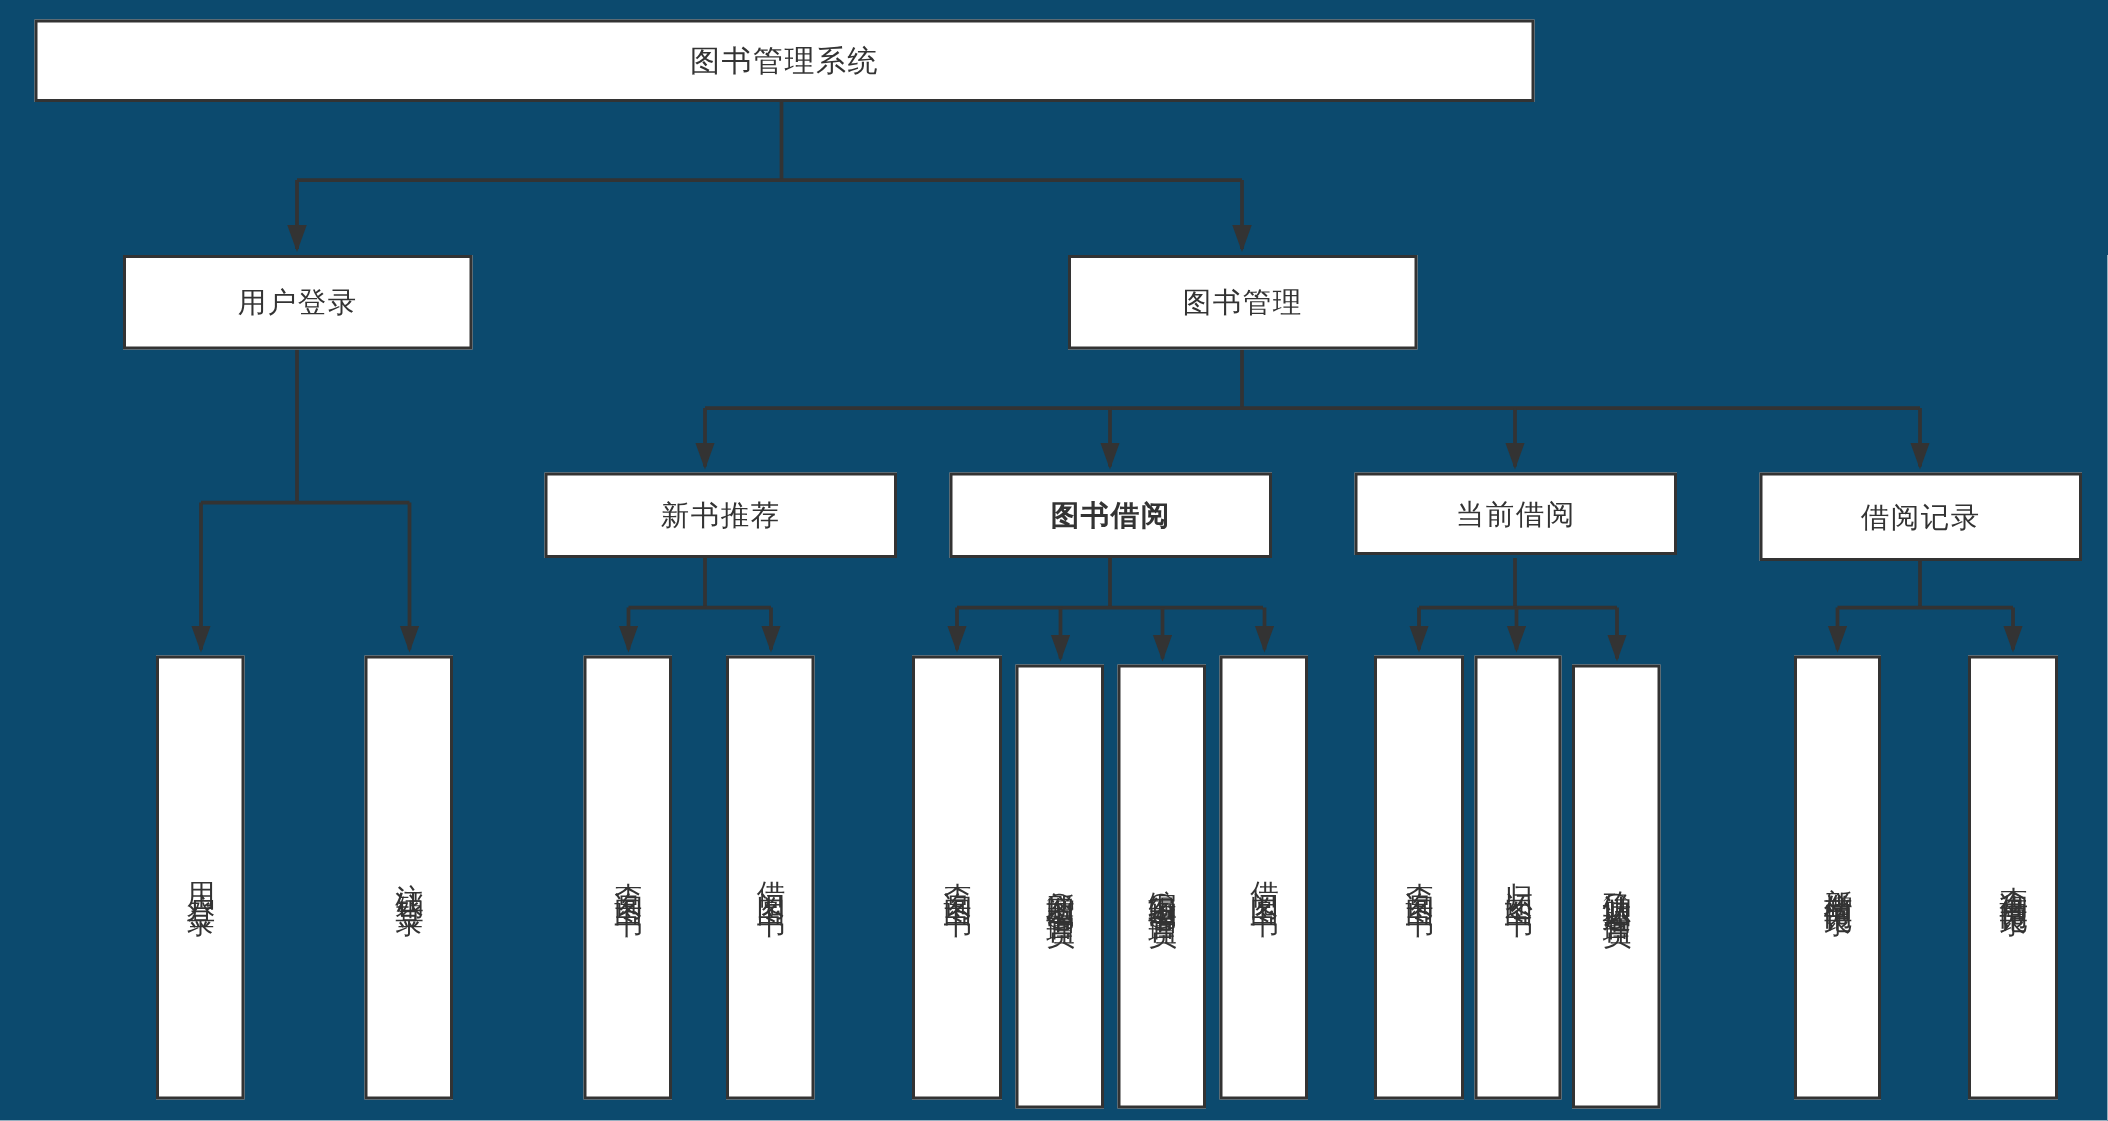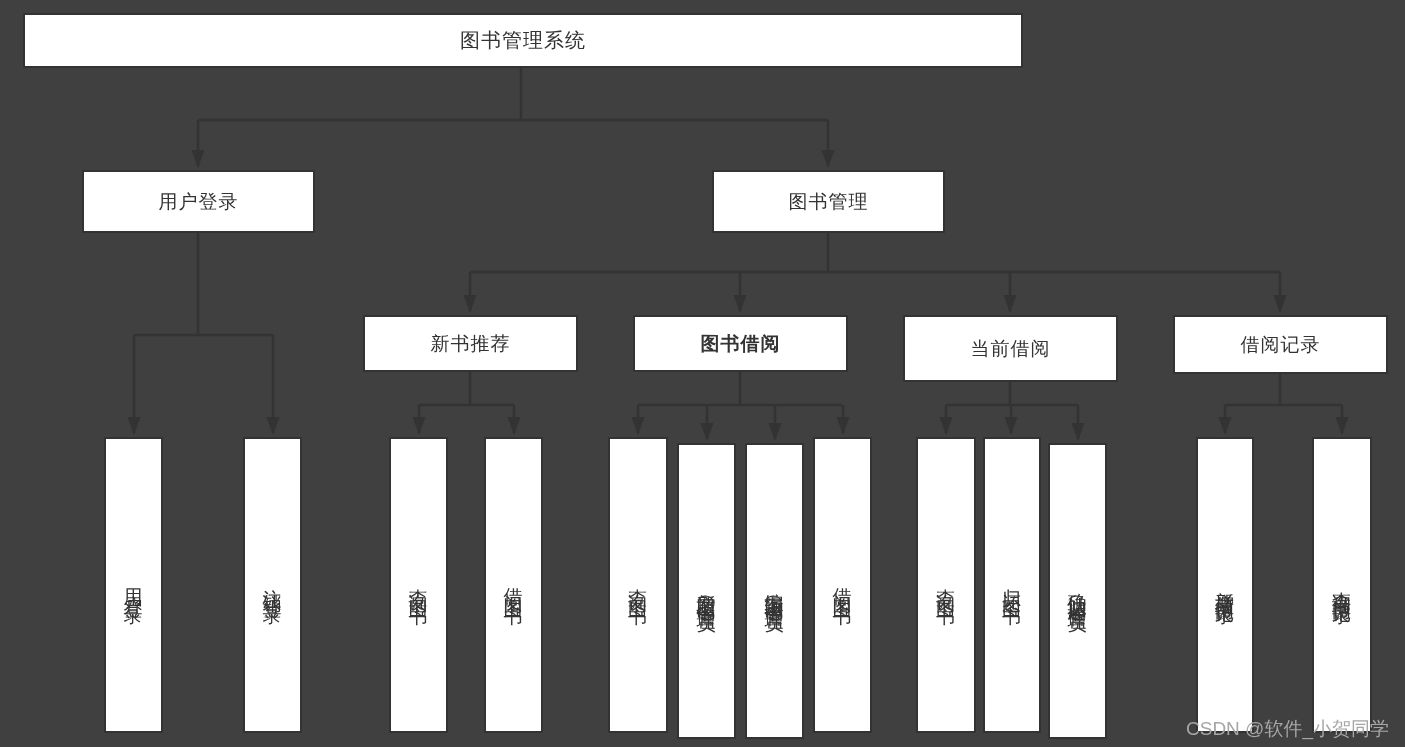--- a/index.html
+++ b/index.html
@@ -1,20 +1,20 @@
 <!DOCTYPE html>
 <html><head>
 <meta charset="utf-8">
 <style>
   html, body { margin: 0; padding: 0; background: #ffffff; }
   #canvas {
     position: relative;
     width: 1405px;
     height: 747px;
-    background: #404040;
+    background: #0c4a6e;
     font-family: "Liberation Sans", sans-serif;
     overflow: hidden;
   }
   #wires { position: absolute; left: 0; top: 0; }
   .box {
     position: absolute;
     box-sizing: border-box;
     border: 2.5px solid #333333;
     background: #ffffff;
     color: #333333;
@@ -104,27 +104,27 @@
     <span class="lbl">图书管理系统</span>
   </div>
 
   <div class="box hbox" style="left:82px; top:170px; width:233px; height:63px;">
     <span class="lbl">用户登录</span>
   </div>
   <div class="box hbox" style="left:712px; top:170px; width:233px; height:63px;">
     <span class="lbl">图书管理</span>
   </div>
 
-  <div class="box hbox" style="left:363px; top:315px; width:215px; height:57px;">
+  <div class="box hbox" style="left:363px; top:315px; width:235px; height:57px;">
     <span class="lbl">新书推荐</span>
   </div>
   <div class="box hbox" style="left:633px; top:315px; width:215px; height:57px;font-weight:bold;">
     <span class="lbl">图书借阅</span>
   </div>
-  <div class="box hbox" style="left:903px; top:315px; width:215px; height:67px;">
+  <div class="box hbox" style="left:903px; top:315px; width:215px; height:55px;">
     <span class="lbl">当前借阅</span>
   </div>
   <div class="box hbox" style="left:1173px; top:315px; width:215px; height:59px;">
     <span class="lbl">借阅记录</span>
   </div>
 
   <div class="box vbox" style="left:104px; top:437px; width:59px; height:296px;">
     <span class="lbl">用户登录</span>
   </div>
   <div class="box vbox" style="left:243px; top:437px; width:59px; height:296px;">
@@ -161,15 +161,14 @@
     <span class="lbl">确认归还（管理员）</span>
   </div>
 
   <div class="box vbox tight" style="left:1196px; top:437px; width:58px; height:296px;">
     <span class="lbl">新增借阅记录</span>
   </div>
   <div class="box vbox tight" style="left:1312px; top:437px; width:60px; height:296px;">
     <span class="lbl">查询借阅记录</span>
   </div>
 
-  <div id="watermark">CSDN @软件_小贺同学</div>
 
 </div>
 
 </body></html>

